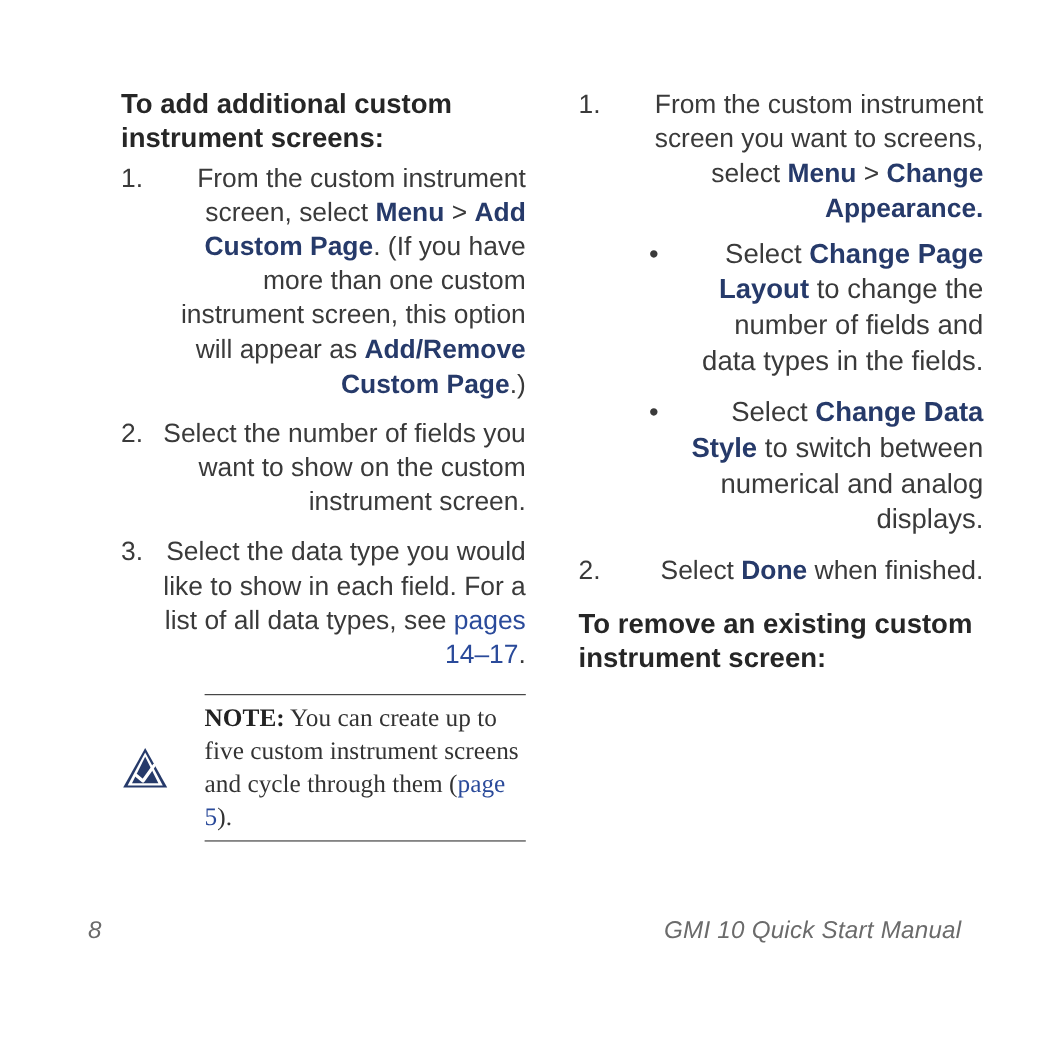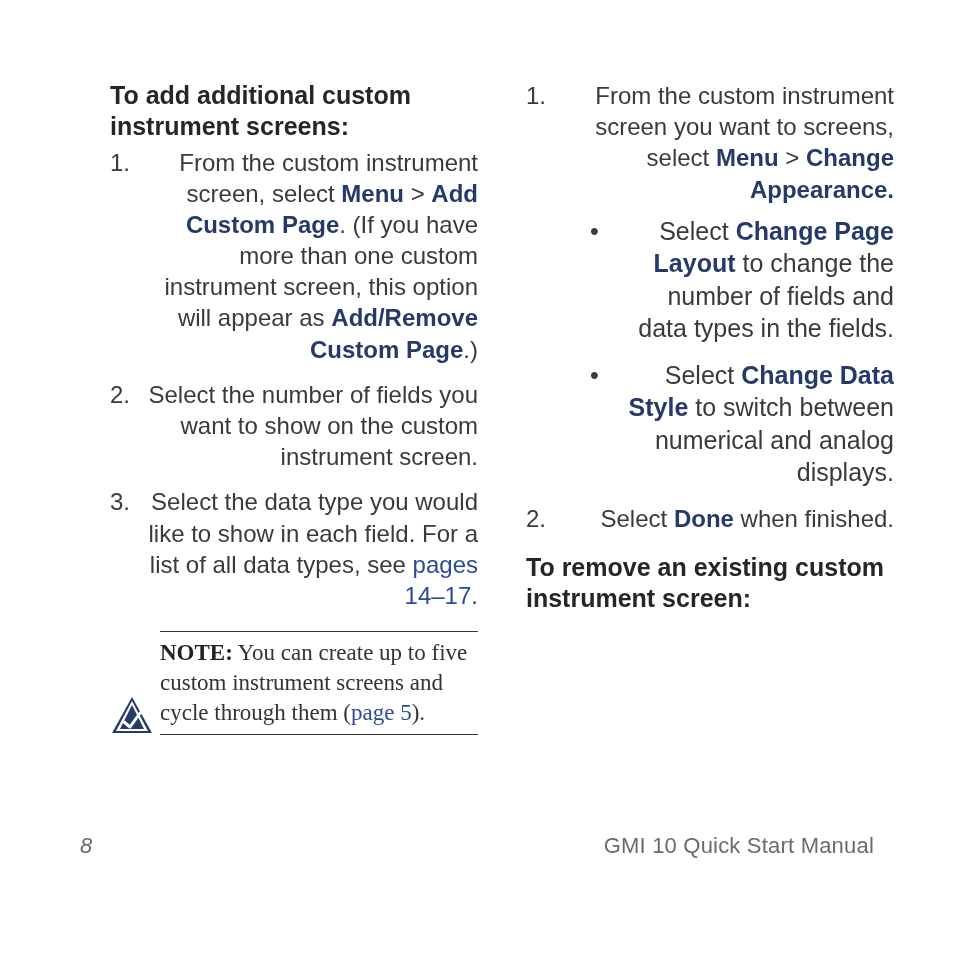--- a/index.html
+++ b/index.html
@@ -90,22 +90,22 @@
   .ui-bold {
     color: #263a6a;
     font-weight: 700;
   }
   .link {
     color: #2a4a9a;
   }
 
   .note {
     display: flex;
-    align-items: flex-end;
-    gap: 6px;
+    align-items: center;
+    gap: 32px;
     margin-top: 20px;
   }
   .note-icon {
     flex: 0 0 auto;
     width: 44px;
     height: 40px;
   }
   .note-icon svg {
     width: 44px;
     height: 40px;
@@ -132,20 +132,21 @@
     bottom: 95px;
     font-style: italic;
     font-size: 22px;
     color: #6b6b6b;
     font-family: Arial, Helvetica, sans-serif;
   }
   .footer-title {
     position: absolute;
     right: 80px;
     bottom: 95px;
+    font-style: italic;
     font-size: 22px;
     color: #6b6b6b;
     font-family: Arial, Helvetica, sans-serif;
     letter-spacing: 0.2px;
   }
 </style>
 </head>
 <body>
 
 <div class="page">

